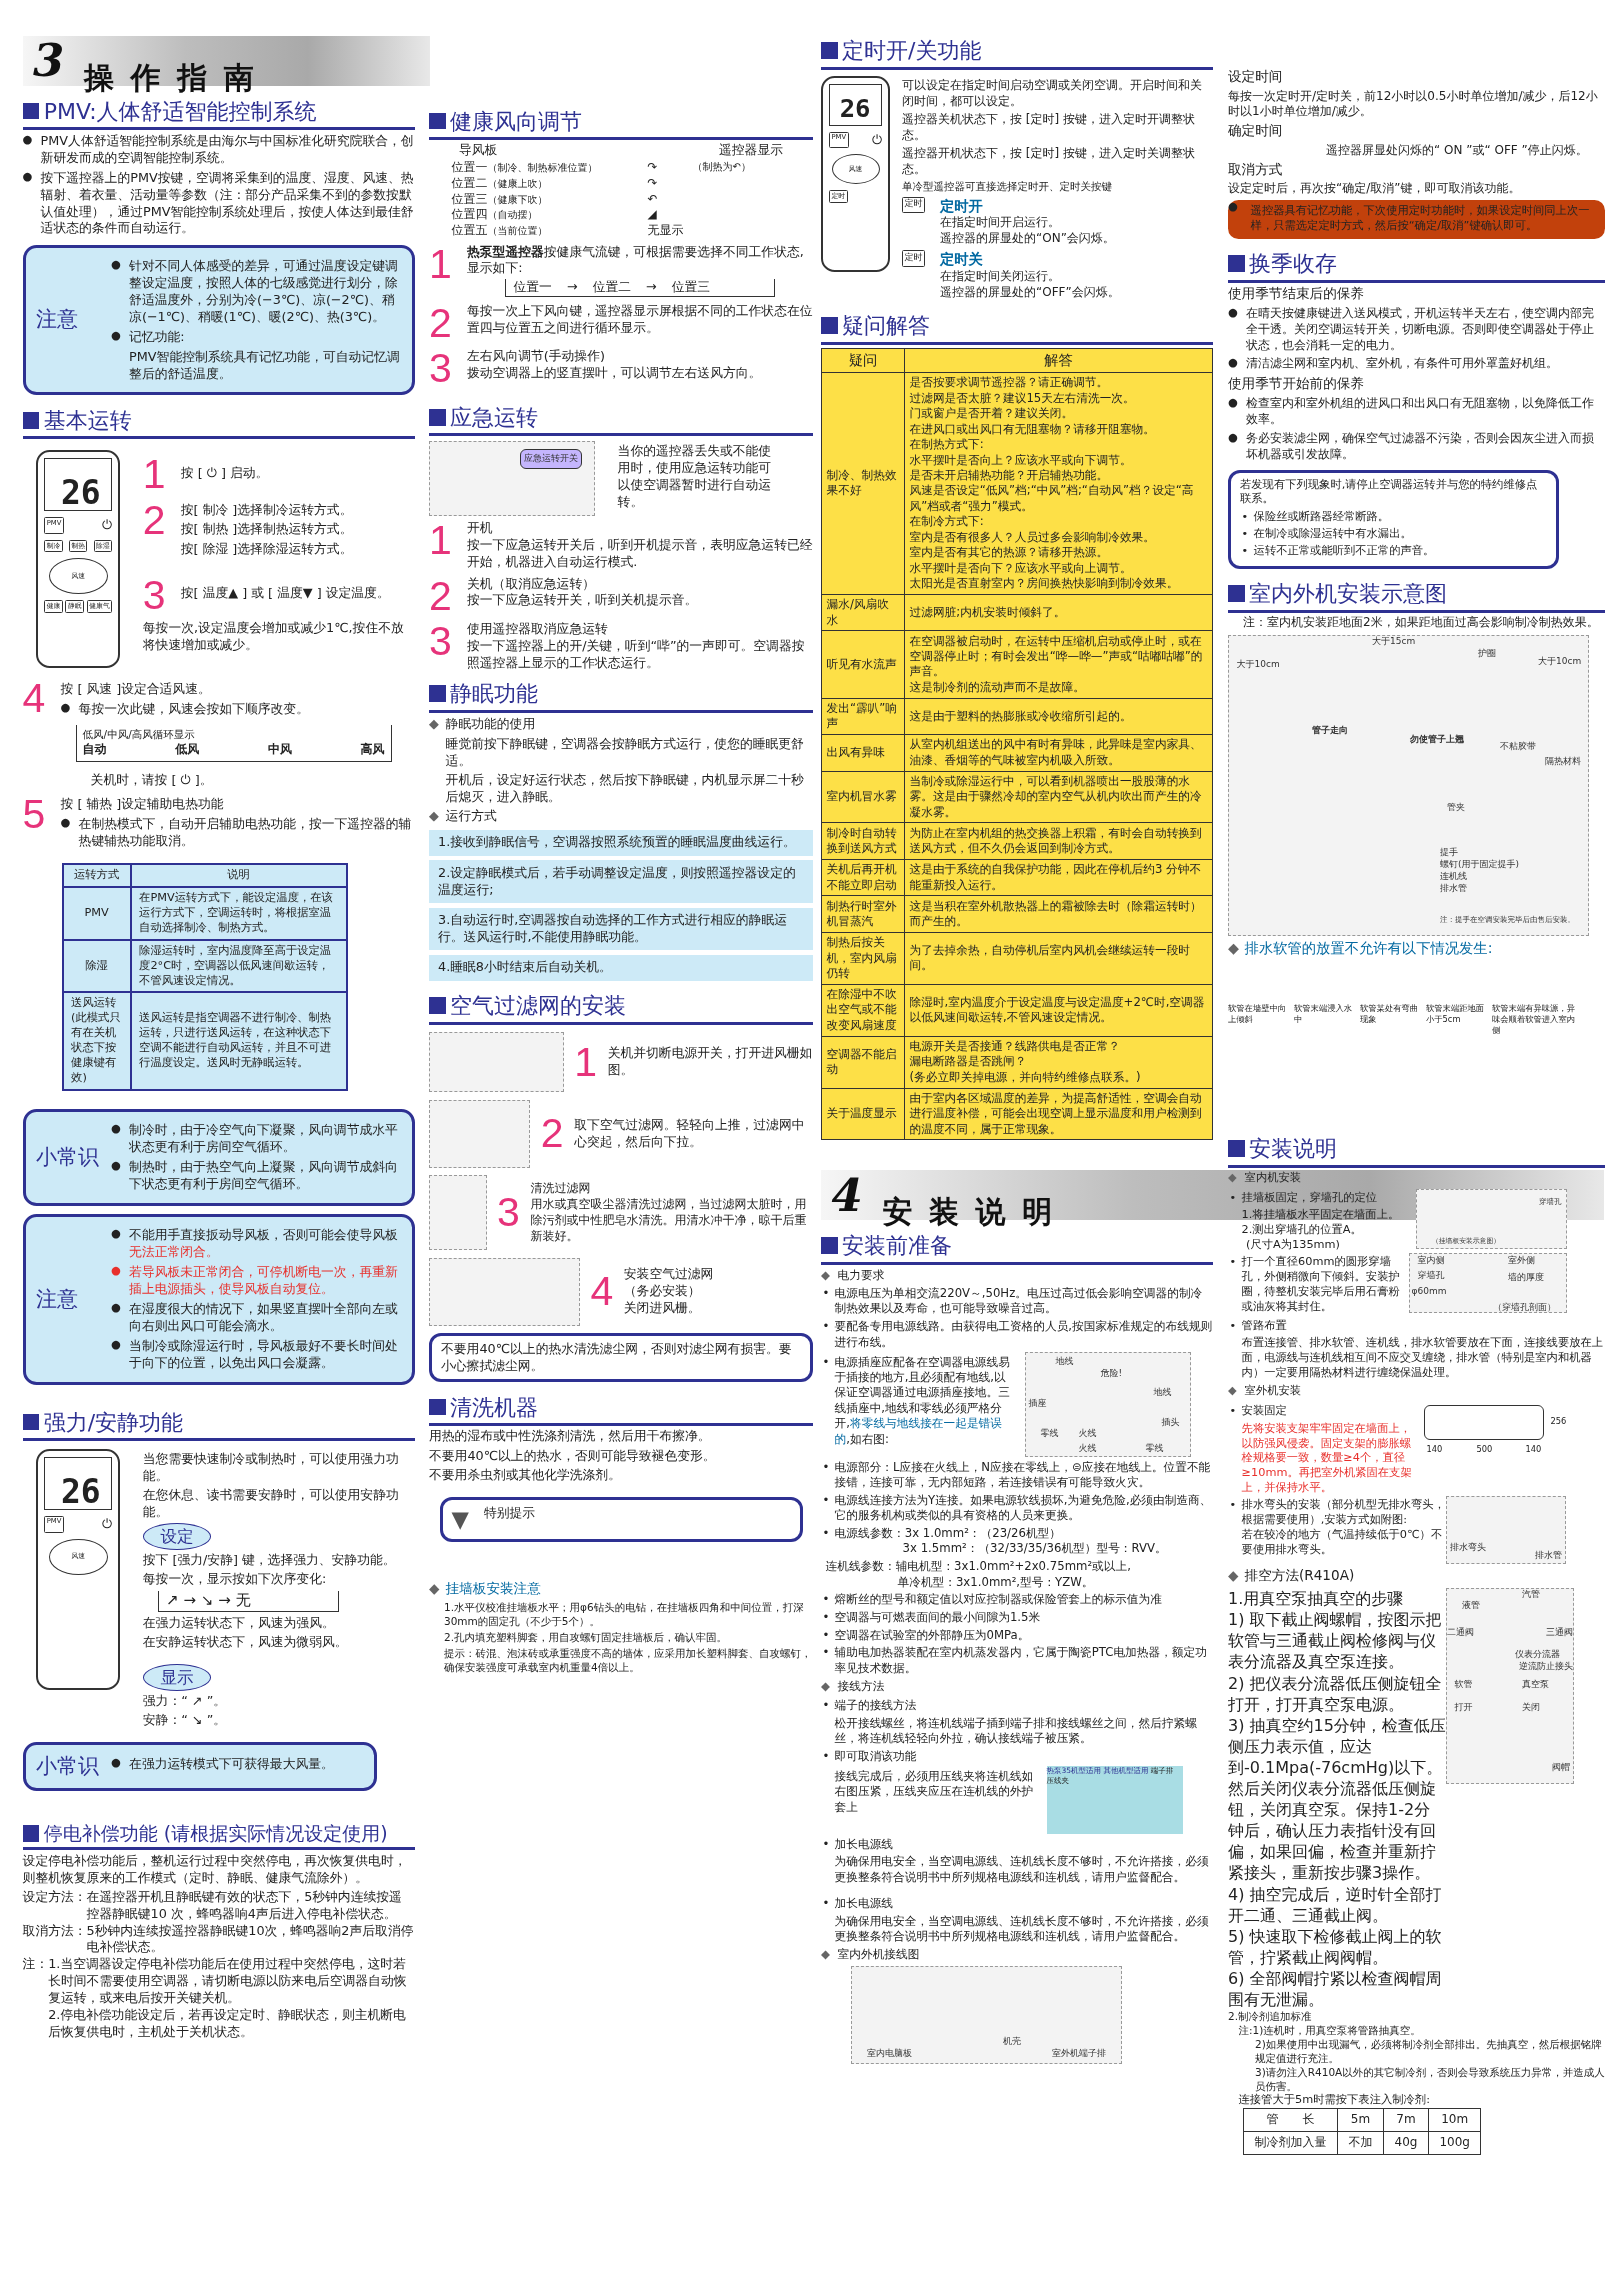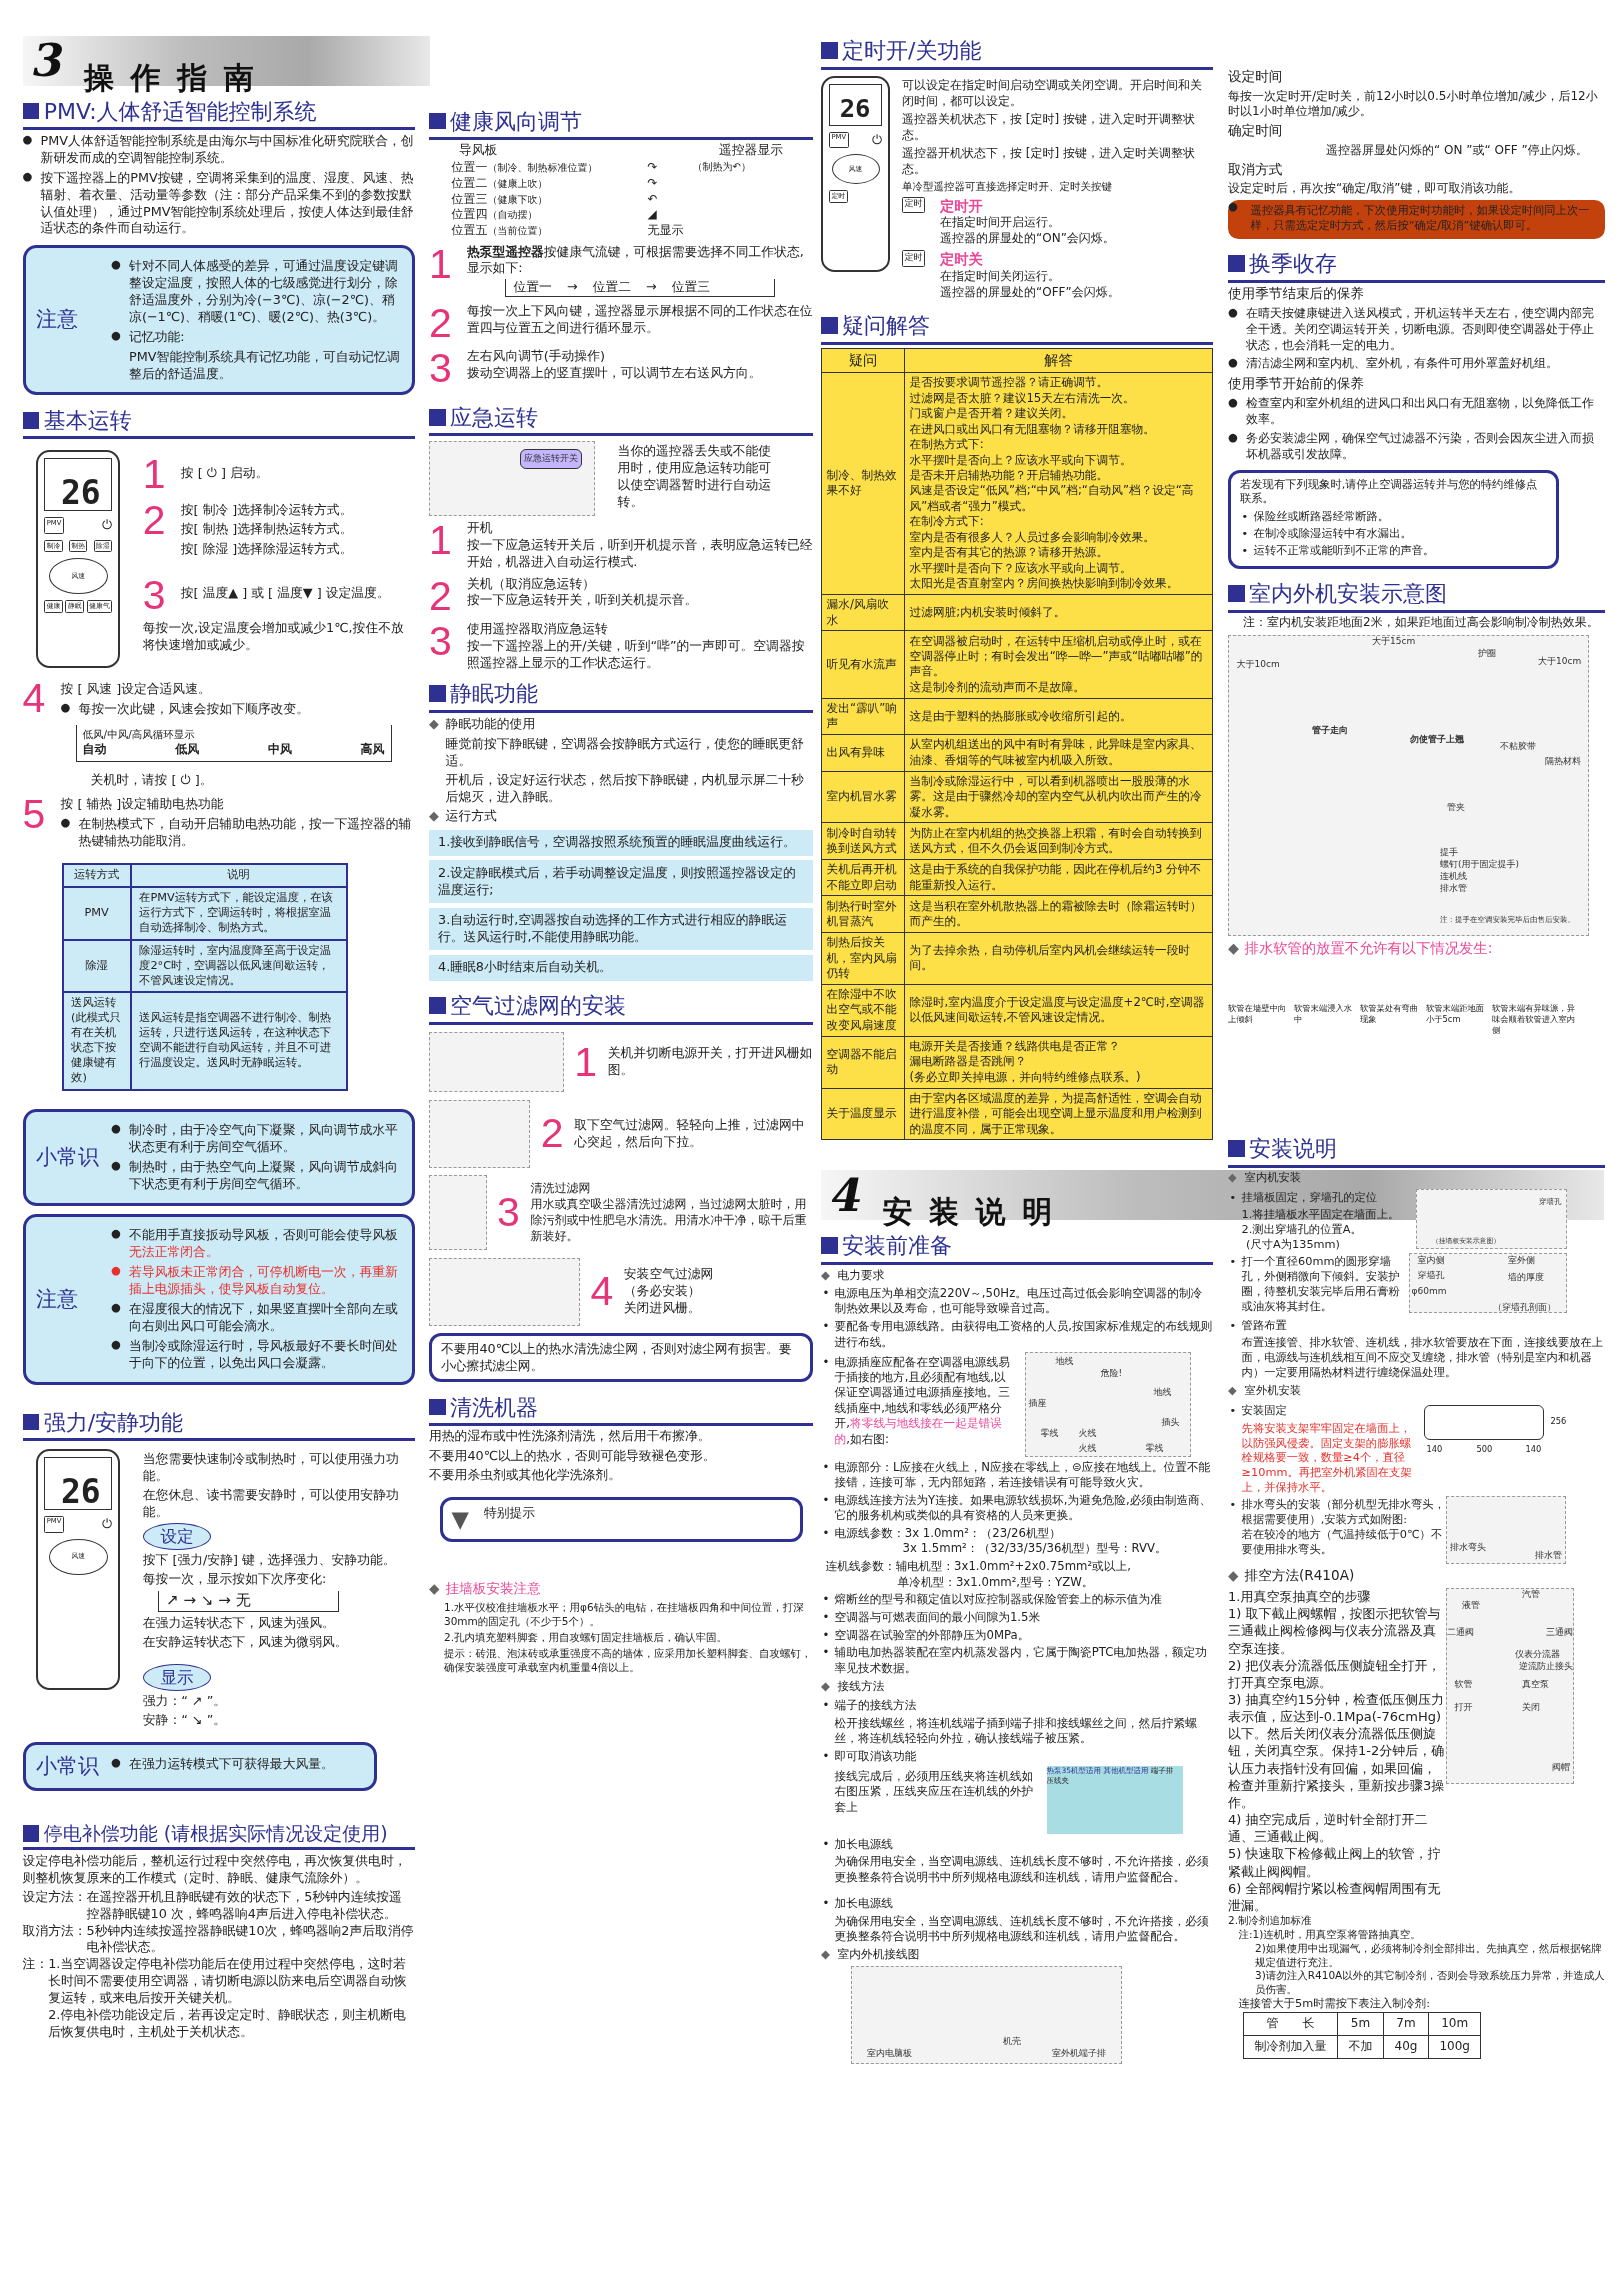--- a/index.html
+++ b/index.html
@@ -32,21 +32,21 @@
 .charge td{border:1.5px solid #333;padding:3px 10.5px;text-align:center;font-size:12px;}
 .remote{width:75px;border:2.3px solid #333;border-radius:13.6px;background:#fff;padding:6px;position:relative;}
 .screen{border:1.5px solid #333;height:53px;position:relative;background:#fff;}
 .screen .temp{position:absolute;right:10.5px;top:12px;font-size:33px;font-weight:bold;font-family:"DejaVu Sans Mono",monospace;}
 .btnrow{display:flex;justify-content:space-between;margin-top:6px;}
 .rb{border:1.5px solid #333;font-size:6.8px;padding:0.8px 1.5px;border-radius:1.5px;}
 .ring{width:59px;height:36px;border:1.5px solid #333;border-radius:50%;margin:6px auto;display:flex;align-items:center;justify-content:center;font-size:6.8px;}
 .pill{display:inline-block;border:1.5px solid #2e3192;border-radius:50%;background:#cdeaf7;padding:1.5px 16.6px;font-size:16.6px;color:#2e3192;}
 .blue-panel{background:#cdeaf7;padding:4.5px 9px;margin:4.5px 0;}
 .red{color:#e8302c;}
-.bluet{color:#ec4899;}
+.bluet{color:#0369a1;}
 .img{border:0.8px dashed #999;background:#f3f3f3;position:relative;}
 .img .il{position:absolute;font-size:9px;color:#333;}
 </style>
 </head>
 <body>
 
 <div class="col" style="left:22.6px;width:392px;">
   <div class="chapter" style="margin-top:36px;width:407px;">
     <span class="num">3</span>
     <span class="ttl">操作指南</span>
@@ -662,21 +662,21 @@
   <div style="display:flex">
         <div class="dot" style="width:218px;white-space:pre-line">排水弯头的安装（部分机型无排水弯头，根据需要使用）,安装方式如附图:
 若在较冷的地方（气温持续低于0℃）不要使用排水弯头。</div>
     <div class="img" style="width:120px;height:68px;font-size:7.5px">
           <span class="il" style="left:3px;bottom:9px">排水弯头</span>
           <span class="il" style="right:3px;bottom:1.5px">排水管</span>
         </div>
       </div>
   <div class="dia" style="font-size:13.6px">排空方法(R410A)</div>
   <div style="display:flex">
-        <div style="width:218px;font-size:13px">
+        <div style="width:218px;font-size:16px">
     <div>1.用真空泵抽真空的步骤</div>
     <div>1) 取下截止阀螺帽，按图示把软管与三通截止阀检修阀与仪表分流器及真空泵连接。</div>
     <div>2) 把仪表分流器低压侧旋钮全打开，打开真空泵电源。</div>
     <div>3) 抽真空约15分钟，检查低压侧压力表示值，应达到-0.1Mpa(-76cmHg)以下。然后关闭仪表分流器低压侧旋钮，关闭真空泵。保持1-2分钟后，确认压力表指针没有回偏，如果回偏，检查并重新拧紧接头，重新按步骤3操作。</div>
     <div>4) 抽空完成后，逆时针全部打开二通、三通截止阀。</div>
     <div>5) 快速取下检修截止阀上的软管，拧紧截止阀阀帽。</div>
     <div>6) 全部阀帽拧紧以检查阀帽周围有无泄漏。</div>
         </div>
     <div class="img" style="width:128px;height:196px;font-size:6.8px">
       <span class="il" style="left:75px;top:0">汽管</span>

